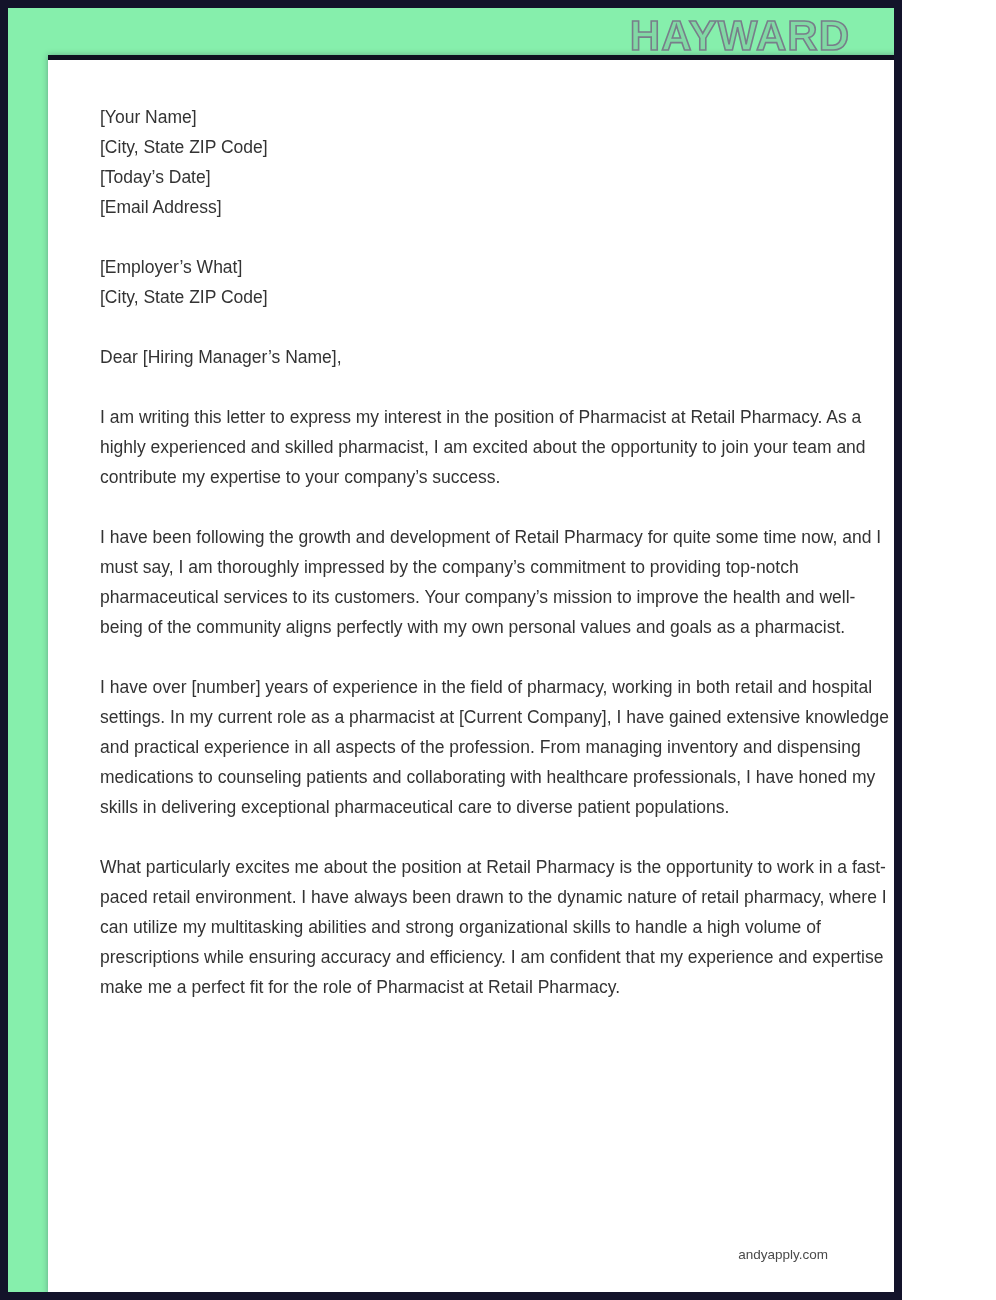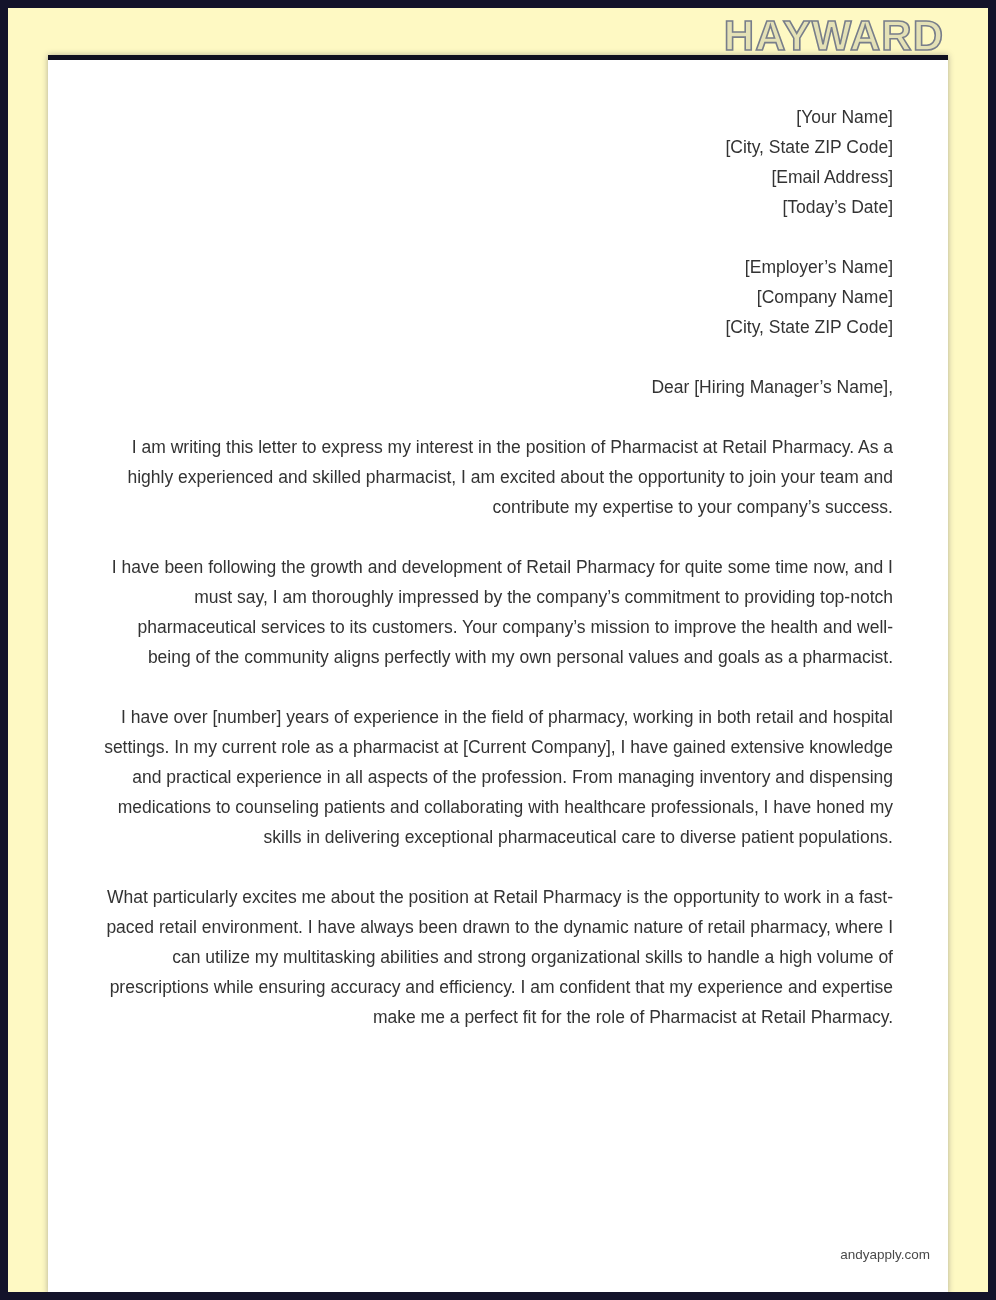--- a/index.html
+++ b/index.html
@@ -7,23 +7,23 @@
 
   html, body {
     width: 996px;
     height: 1300px;
     font-family: "Liberation Sans", "DejaVu Sans", sans-serif;
     background: #ffffff;
   }
 
   .page {
     position: relative;
-    width: 996px;
+    width: 902px;
     height: 1300px;
-    background: #fef9c3;
+    background: #86efac;
     border: 8px solid #13132a;
     overflow: hidden;
   }
 
   .brand-logo {
     position: absolute;
     top: 4px;
     right: 44px;
     font-family: "Liberation Sans", sans-serif;
     font-size: 42px;
@@ -38,64 +38,62 @@
   .paper {
     position: absolute;
     left: 40px;
     top: 47px;
     width: 900px;
     bottom: -2px;
     background: #ffffff;
     border-top: 5px solid #0f0f20;
     box-shadow: 0 0 6px rgba(30, 30, 60, 0.35);
     z-index: 1;
-    text-align: right;
   }
 
   .letter-body {
     padding: 42px 55px 0 52px;
     color: #333333;
     font-size: 17.5px;
     line-height: 30px;
   }
 
   .block { margin-bottom: 30px; }
   .block p { margin: 0; }
 
   .para { margin: 0 0 30px 0; }
 
   .watermark {
     position: absolute;
     top: 1239px;
-    right: 58px;
+    right: 66px;
     font-size: 13.5px;
     color: #4a4a4a;
     z-index: 4;
   }
 </style>
 </head>
 <body>
 
 <div class="page">
 
   <div class="brand-logo">HAYWARD</div>
 
   <div class="paper">
     <div class="letter-body">
 
       <div class="block">
         <p>[Your Name]</p>
         <p>[City, State ZIP Code]</p>
+        <p>[Today’s Date]</p>
         <p>[Email Address]</p>
-        <p>[Today’s Date]</p>
       </div>
 
       <div class="block">
-        <p>[Employer’s Name]</p>
-        <p>[Company Name]</p>
+        <p>[Employer’s What]</p>
         <p>[City, State ZIP Code]</p>
       </div>
 
       <div class="block">
         <p>Dear [Hiring Manager’s Name],</p>
       </div>
 
       <p class="para">I am writing this letter to express my interest in the position of Pharmacist at Retail Pharmacy. As a highly experienced and skilled pharmacist, I am excited about the opportunity to join your team and contribute my expertise to your company’s success.</p>
       <p class="para">I have been following the growth and development of Retail Pharmacy for quite some time now, and I must say, I am thoroughly impressed by the company’s commitment to providing top-notch pharmaceutical services to its customers. Your company’s mission to improve the health and well-being of the community aligns perfectly with my own personal values and goals as a pharmacist.</p>
       <p class="para">I have over [number] years of experience in the field of pharmacy, working in both retail and hospital settings. In my current role as a pharmacist at [Current Company], I have gained extensive knowledge and practical experience in all aspects of the profession. From managing inventory and dispensing medications to counseling patients and collaborating with healthcare professionals, I have honed my skills in delivering exceptional pharmaceutical care to diverse patient populations.</p>

